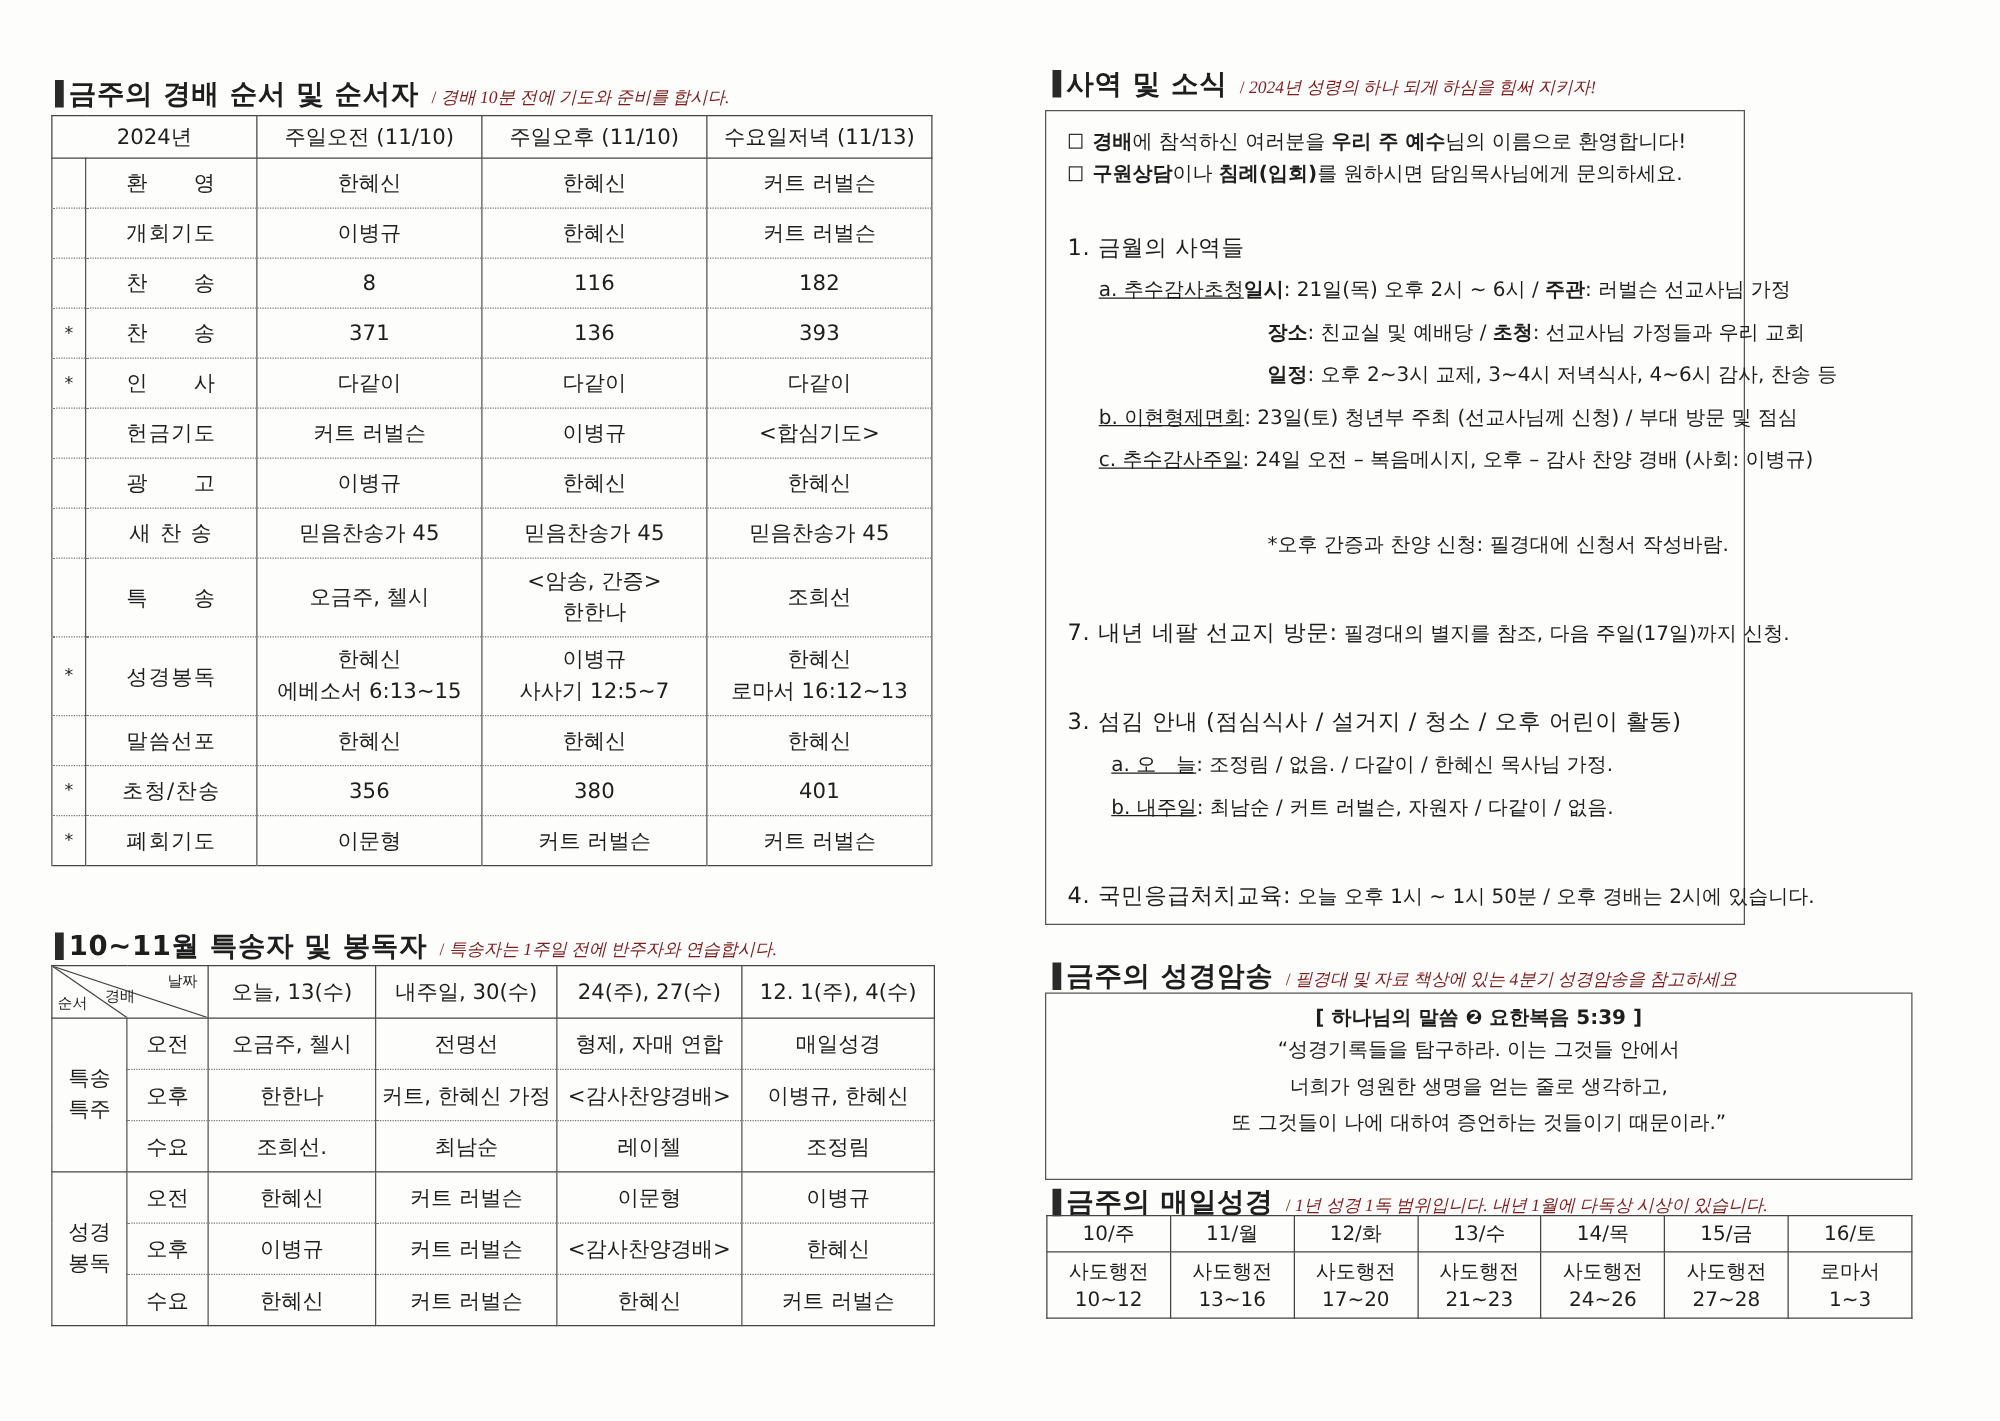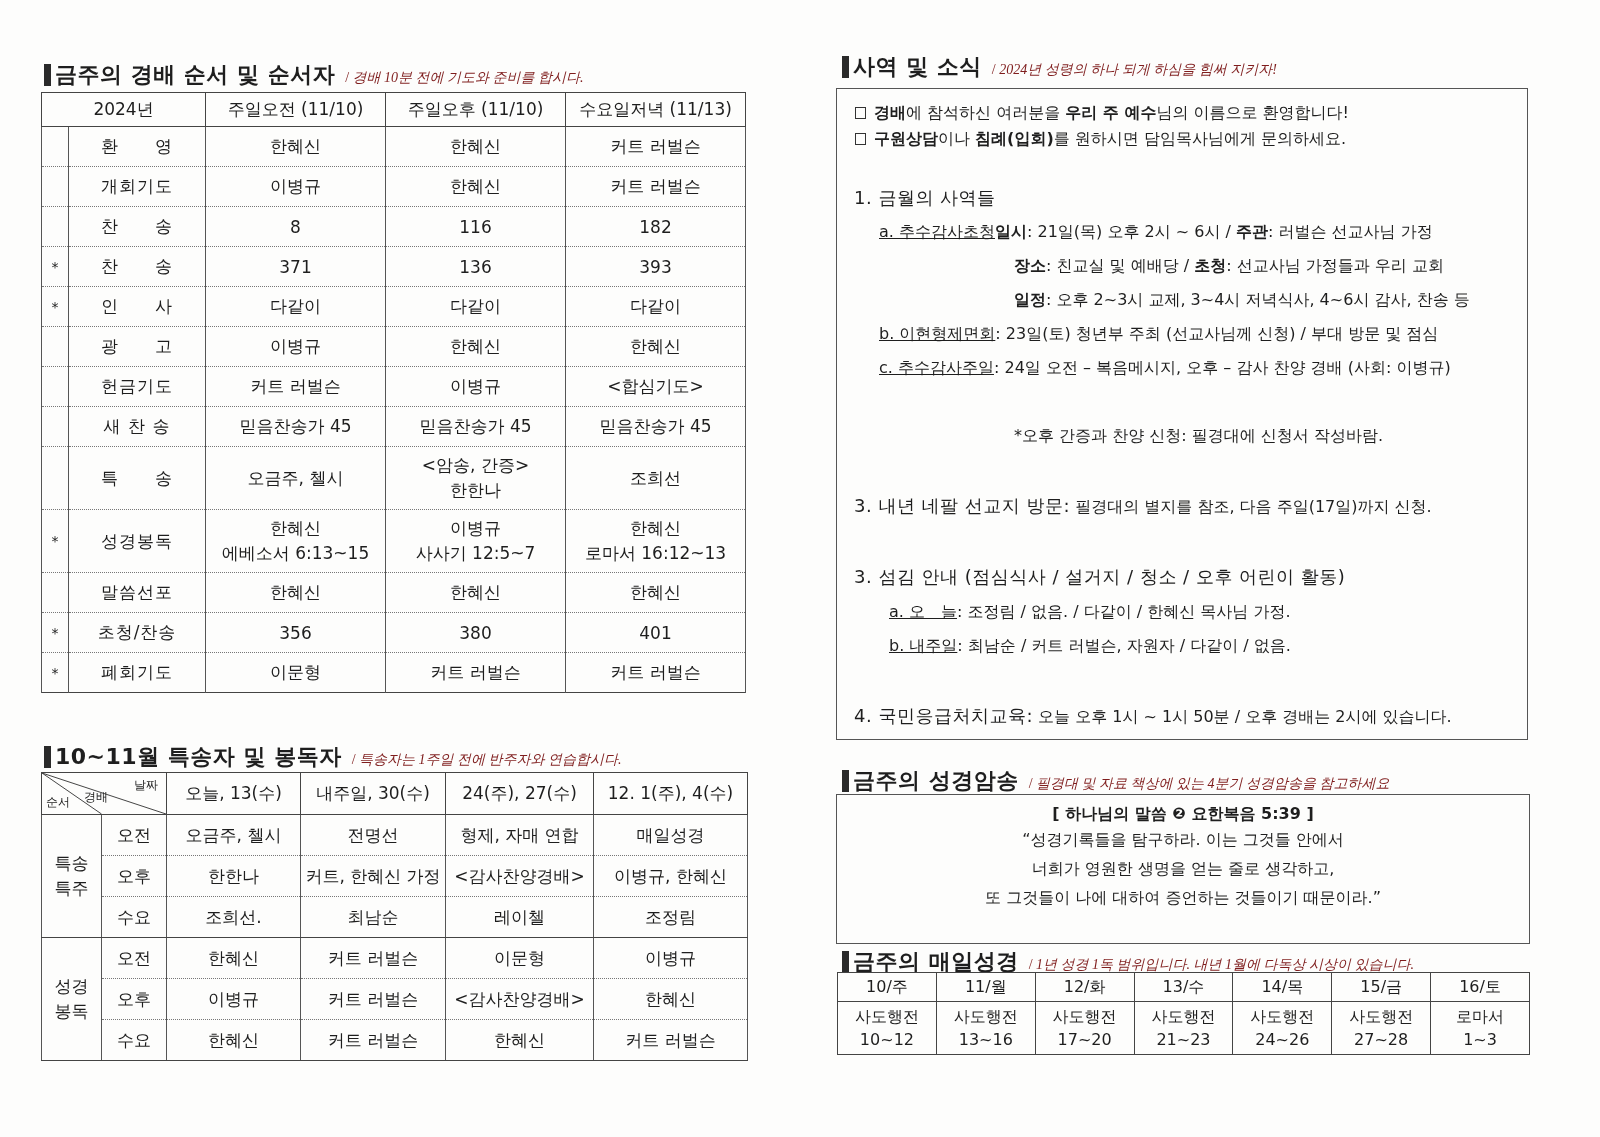--- a/index.html
+++ b/index.html
@@ -33,21 +33,21 @@
   #special td { border-left: 1.5px solid #555; border-right: 1.5px solid #555; border-bottom: 1px dotted #777; height: 40px; }
   #special td.group { border-bottom: 1.5px solid #444; font-size: 17px; line-height: 25px; }
   #special tr.grp-end td { border-bottom: 1.5px solid #444; }
   #special th.diag { position: relative; padding: 0; }
   #special th.diag svg { position: absolute; left: 0; top: 0; width: 100%; height: 100%; }
   #special th.diag .d-date { position: absolute; right: 8px; top: 4px; font-size: 12px; }
   #special th.diag .d-order { position: absolute; left: 4px; bottom: 3px; font-size: 12px; }
   #special th.diag .d-wor { position: absolute; left: 42px; bottom: 8px; font-size: 12px; }
 
   
-  #news-box { position: absolute; left: 836px; top: 88px; width: 692px; height: 652px; border: 1.5px solid #555; box-sizing: border-box; }
+  #news-box { position: absolute; left: 836px; top: 88px; width: 560px; height: 652px; border: 1.5px solid #555; box-sizing: border-box; }
   .news-line { position: absolute; font-size: 16px; white-space: nowrap; }
   .news-line b { font-weight: bold; }
   .u { text-decoration: underline; }
   .chk { display: inline-block; width: 9px; height: 10px; border: 1.3px solid #333; margin-right: 8px; vertical-align: -1px; }
   .num-head { font-size: 18px; letter-spacing: 0.5px; }
 
   #memory-box { position: absolute; left: 836px; top: 794px; width: 694px; height: 150px; border: 1.5px solid #555; box-sizing: border-box; text-align: center; }
   #memory-box .ref { font-size: 16px; font-weight: bold; margin-top: 9px; }
   #memory-box .v { font-size: 16px; line-height: 29px; }
 
@@ -111,31 +111,31 @@
       </tr>
       <tr>
         <td class="mark">*</td>
         <td class="label">인　　사</td>
         <td>다같이</td>
         <td>다같이</td>
         <td>다같이</td>
       </tr>
       <tr>
         <td class="mark"></td>
+        <td class="label">헌금기도</td>
+        <td>커트 러벌슨</td>
+        <td>이병규</td>
+        <td>&lt;합심기도&gt;</td>
+      </tr>
+      <tr>
+        <td class="mark"></td>
         <td class="label">광　　고</td>
         <td>이병규</td>
         <td>한혜신</td>
         <td>한혜신</td>
-      </tr>
-      <tr>
-        <td class="mark"></td>
-        <td class="label">헌금기도</td>
-        <td>커트 러벌슨</td>
-        <td>이병규</td>
-        <td>&lt;합심기도&gt;</td>
       </tr>
       <tr>
         <td class="mark"></td>
         <td class="label">새 찬 송</td>
         <td>믿음찬송가 45</td>
         <td>믿음찬송가 45</td>
         <td>믿음찬송가 45</td>
       </tr>
       <tr style="height: 62px;">
         <td class="mark"></td>
@@ -303,21 +303,21 @@
   </div>
   <div class="news-line" style="left:42px; top:235px;">
     <span class="u">b. 이현형제면회</span><span>: 23일(토) 청년부 주최 (선교사님께 신청) / 부대 방문 및 점심</span>
   </div>
   <div class="news-line" style="left:42px; top:269px;">
     <span class="u">c. 추수감사주일</span><span>: 24일 오전 – 복음메시지, 오후 – 감사 찬양 경배 (사회: 이병규)</span>
   </div>
   <div class="news-line" style="left:177px; top:337px;">*오후 간증과 찬양 신청: 필경대에 신청서 작성바람.</div>
 
   <div class="news-line" style="left:17px; top:405px;">
-    <span class="num-head">3. 내년 네팔 선교지 방문:</span><span> 필경대의 별지를 참조, 다음 주일(17일)까지 신청.</span>
+    <span class="num-head">7. 내년 네팔 선교지 방문:</span><span> 필경대의 별지를 참조, 다음 주일(17일)까지 신청.</span>
   </div>
 
   <div class="news-line num-head" style="left:17px; top:476px;">3. 섬김 안내 (점심식사 / 설거지 / 청소 / 오후 어린이 활동)</div>
   <div class="news-line" style="left:52px; top:513px;">
     <span class="u">a. 오　늘</span><span>: 조정림 / 없음. / 다같이 / 한혜신 목사님 가정.</span>
   </div>
   <div class="news-line" style="left:52px; top:547px;">
     <span class="u">b. 내주일</span><span>: 최남순 / 커트 러벌슨, 자원자 / 다같이 / 없음.</span>
   </div>
 

